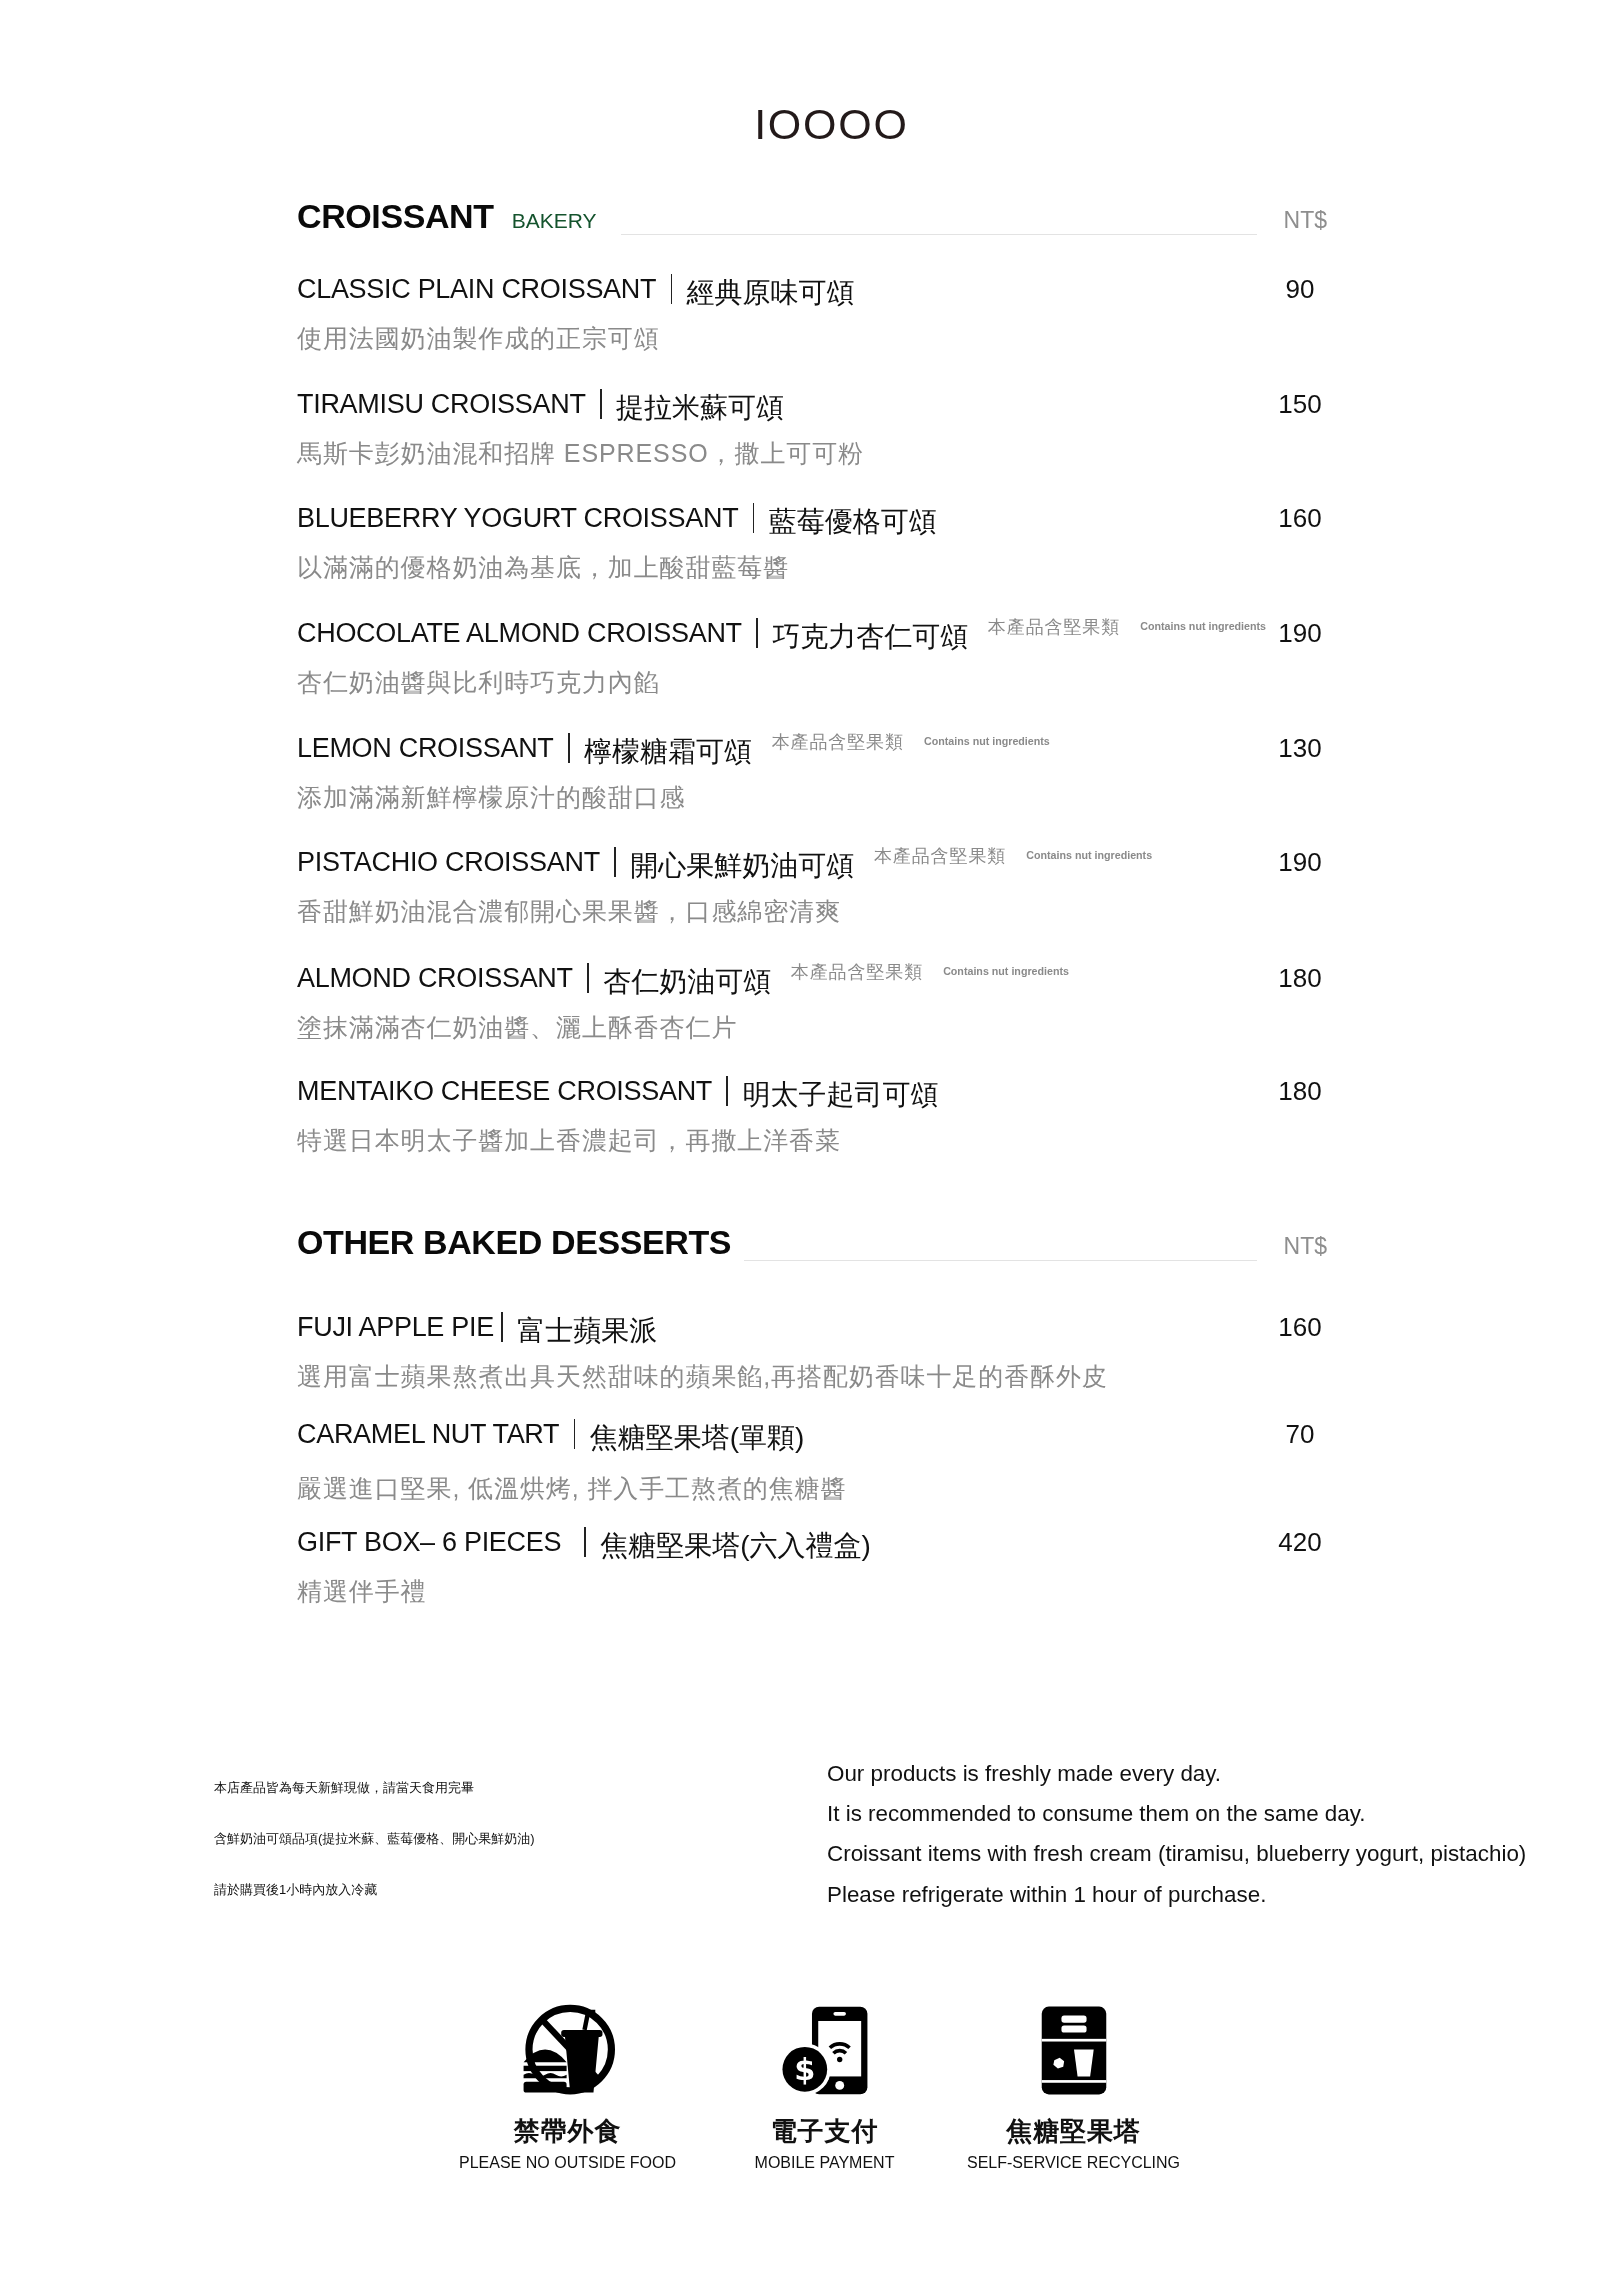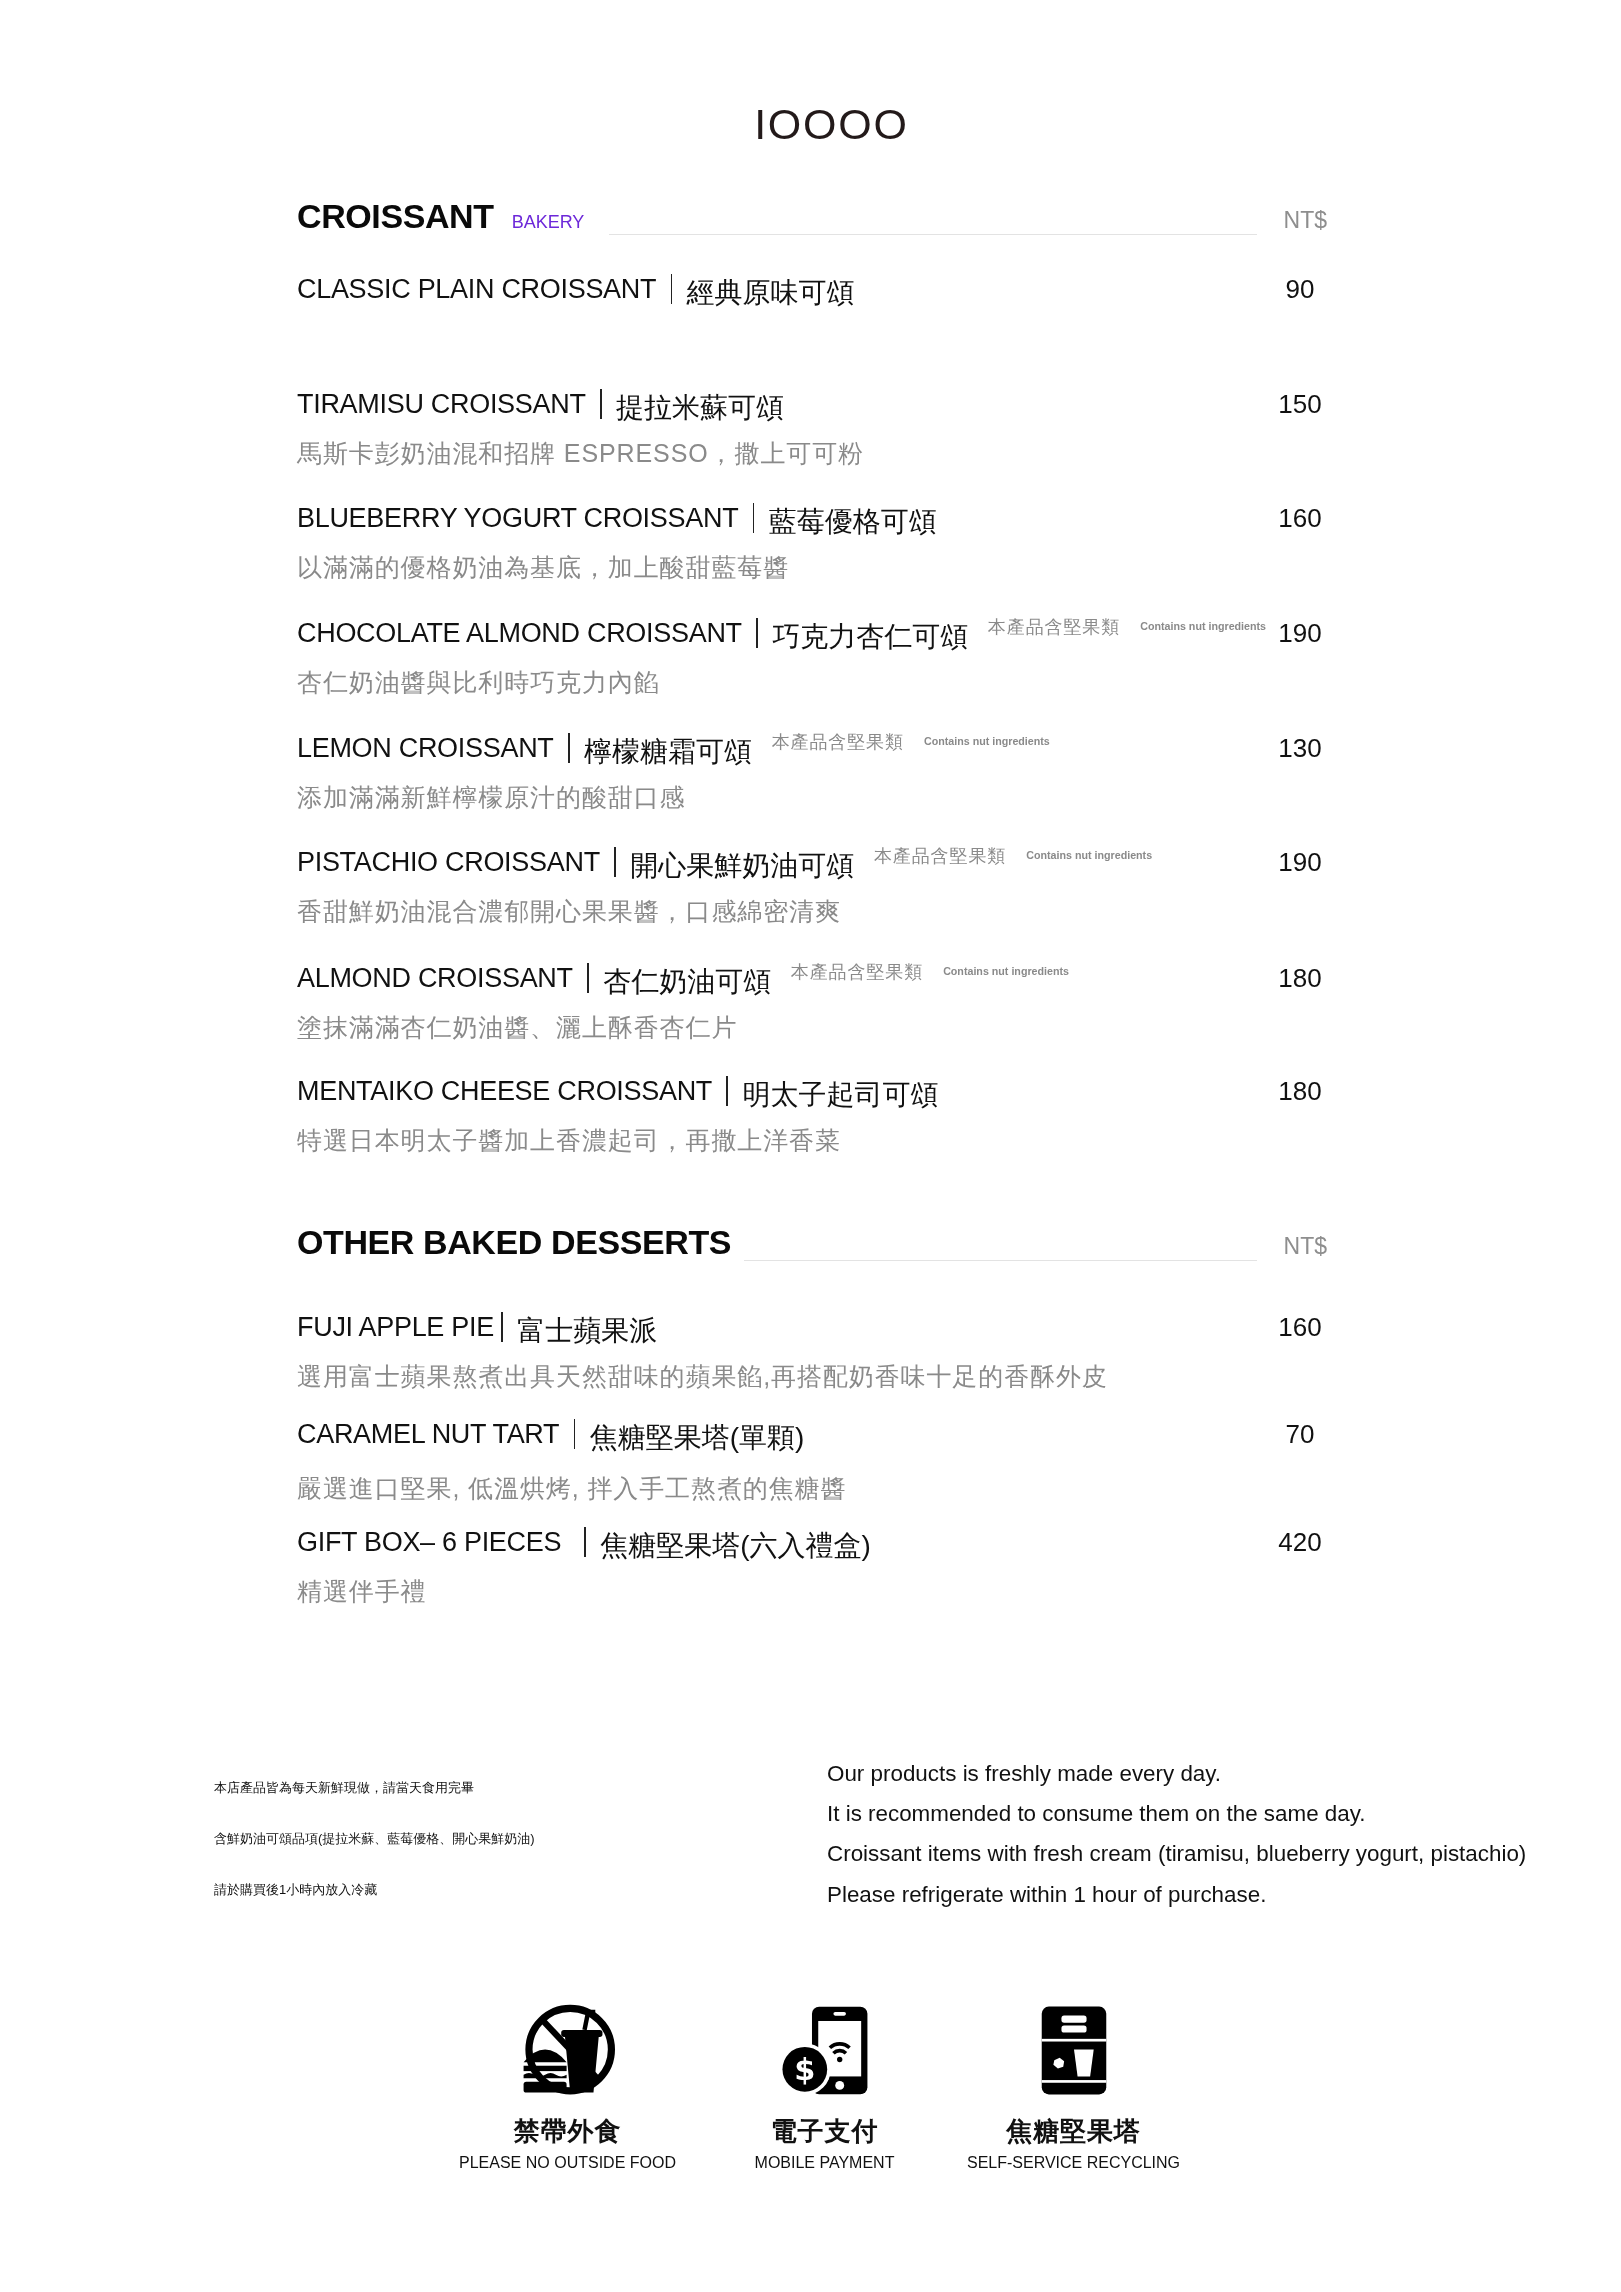--- a/index.html
+++ b/index.html
@@ -4,21 +4,21 @@
 <style>
   html, body { margin:0; padding:0; background:#ffffff; }
   body { width:1621px; height:2293px; position:relative; overflow:hidden;
          font-family:"Liberation Sans", "DejaVu Sans", sans-serif; color:#111; }
   .abs { position:absolute; }
   .brand { left:0; width:1621px; top:100px; text-align:center;
            font-size:43px; letter-spacing:1.8px; color:#231a1a; font-weight:400;padding-left:21px; }
 
   .sec-head { left:297px; width:1030px; height:45px; display:flex; align-items:baseline; }
   .sec-title { font-size:34px; font-weight:700; letter-spacing:-0.4px; color:#0a0a0a; white-space:nowrap; }
-  .sec-sub { font-size:18px; color:#6d28d9; margin-left:18px; white-space:nowrap; }
+  .sec-sub { font-size:21px; color:#14532d; margin-left:18px; white-space:nowrap; }
   .sec-rule { flex:1; border-bottom:1.8px solid #e3e3e3; margin:0 23px 0 25px; height:0; align-self:flex-end; margin-bottom:7.2px; }
   .sec-cur { font-size:23px; color:#8e8e8e; width:47px; text-align:right; white-space:nowrap; }
 
   .item { left:297px; width:1030px; }
   .item-line { display:flex; height:39px; }
   .name-en { font-size:27px; color:#111; white-space:nowrap; letter-spacing:-0.3px; }
   .sep { display:inline-block; width:1.8px; height:30px; background:#222; margin:0 14.3px 0 14.3px; }
   .name-zh { font-size:28px; color:#111; white-space:nowrap; }
   .nut { display:inline-flex; flex-direction:row; margin-left:19.7px; color:#8a8a8a; line-height:1; }
   .nut .zh { font-size:18px; letter-spacing:0.9px; }
@@ -46,20 +46,21 @@
   <span class="sec-cur">NT$</span>
 </div>
 
 <div class="abs item" style="top:274px;">
   <div class="item-line">
     <span class="name-en">CLASSIC PLAIN CROISSANT</span>
     <span class="sep"></span>
     <span class="name-zh">經典原味可頌</span>
     <span class="price">90</span>
   </div>
+  <div class="desc">使用法國奶油製作成的正宗可頌</div>
 </div>
 
 <div class="abs item" style="top:389px;">
   <div class="item-line">
     <span class="name-en">TIRAMISU CROISSANT</span>
     <span class="sep"></span>
     <span class="name-zh">提拉米蘇可頌</span>
     <span class="price">150</span>
   </div>
   <div class="desc">馬斯卡彭奶油混和招牌 ESPRESSO，撒上可可粉</div>

